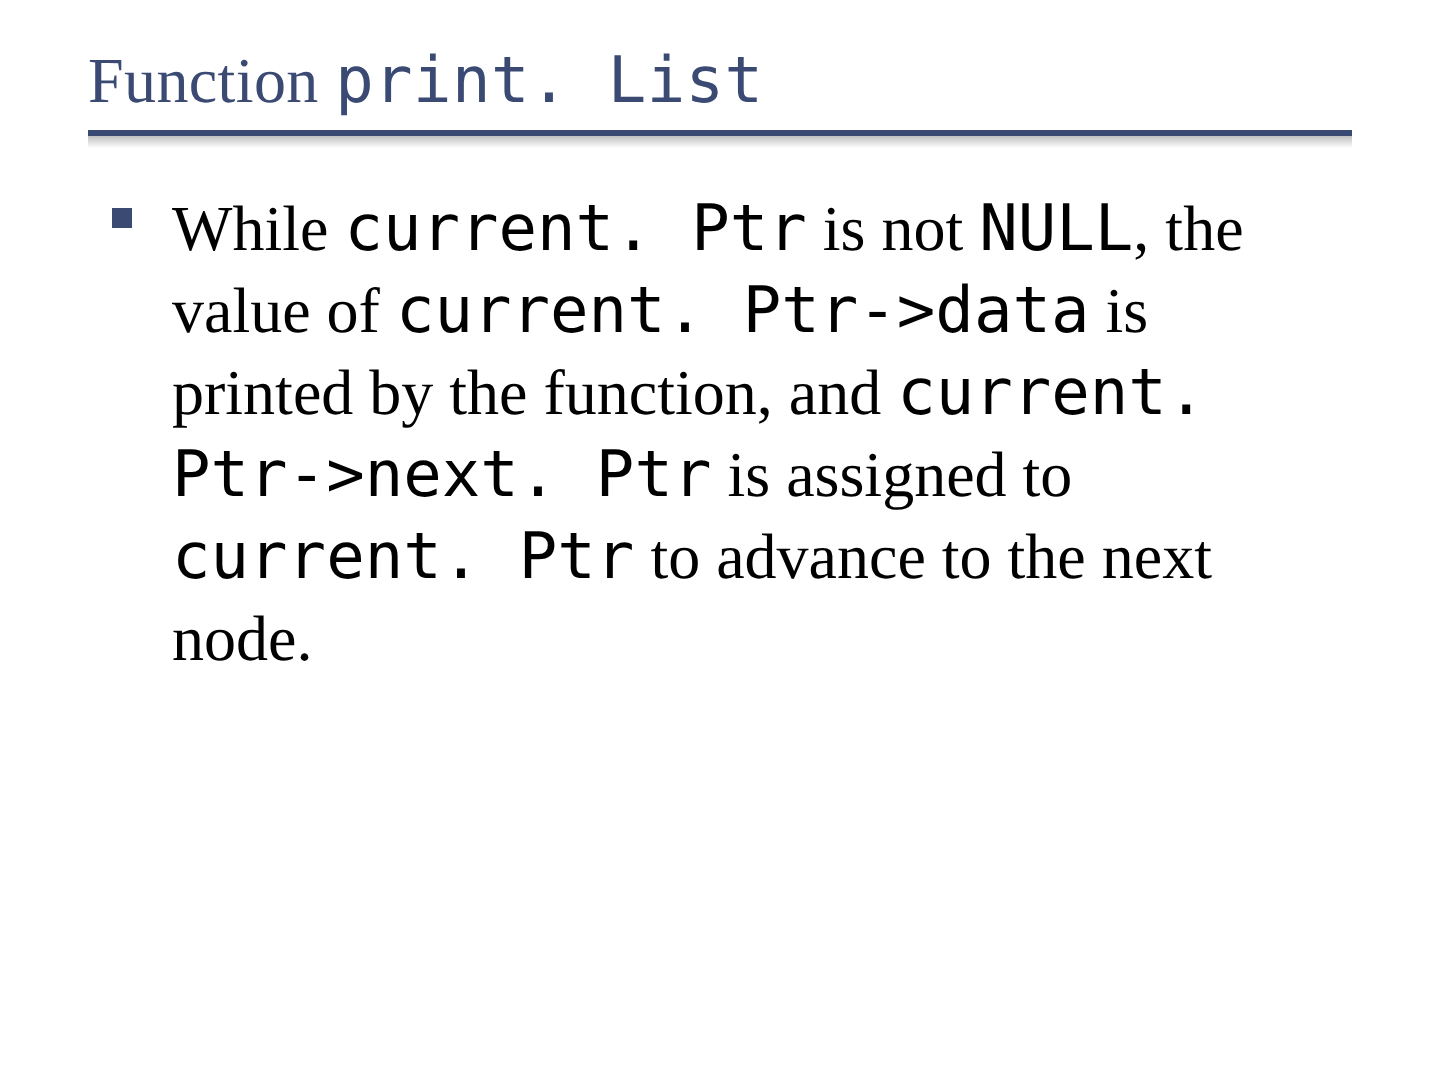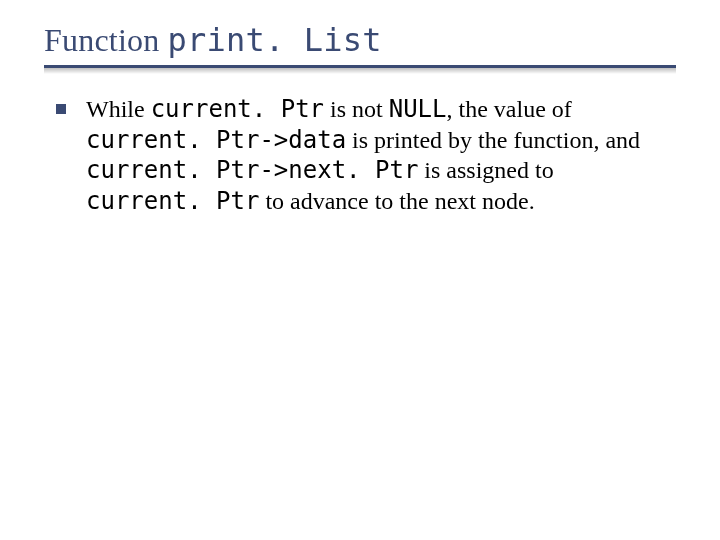--- a/index.html
+++ b/index.html
@@ -44,21 +44,21 @@
     padding: 20px 4px 0 4px;
   }
   ul.bullets {
     list-style: none;
     margin: 0;
     padding: 0;
   }
   ul.bullets > li {
     position: relative;
     padding-left: 38px;
-    font-size: 24px;
+    font-size: 32px;
     line-height: 1.28;
     margin-bottom: 10px;
     color: #000;
   }
   ul.bullets > li::before {
     content: "";
     position: absolute;
     left: 8px;
     top: 10px;
     width: 10px;

